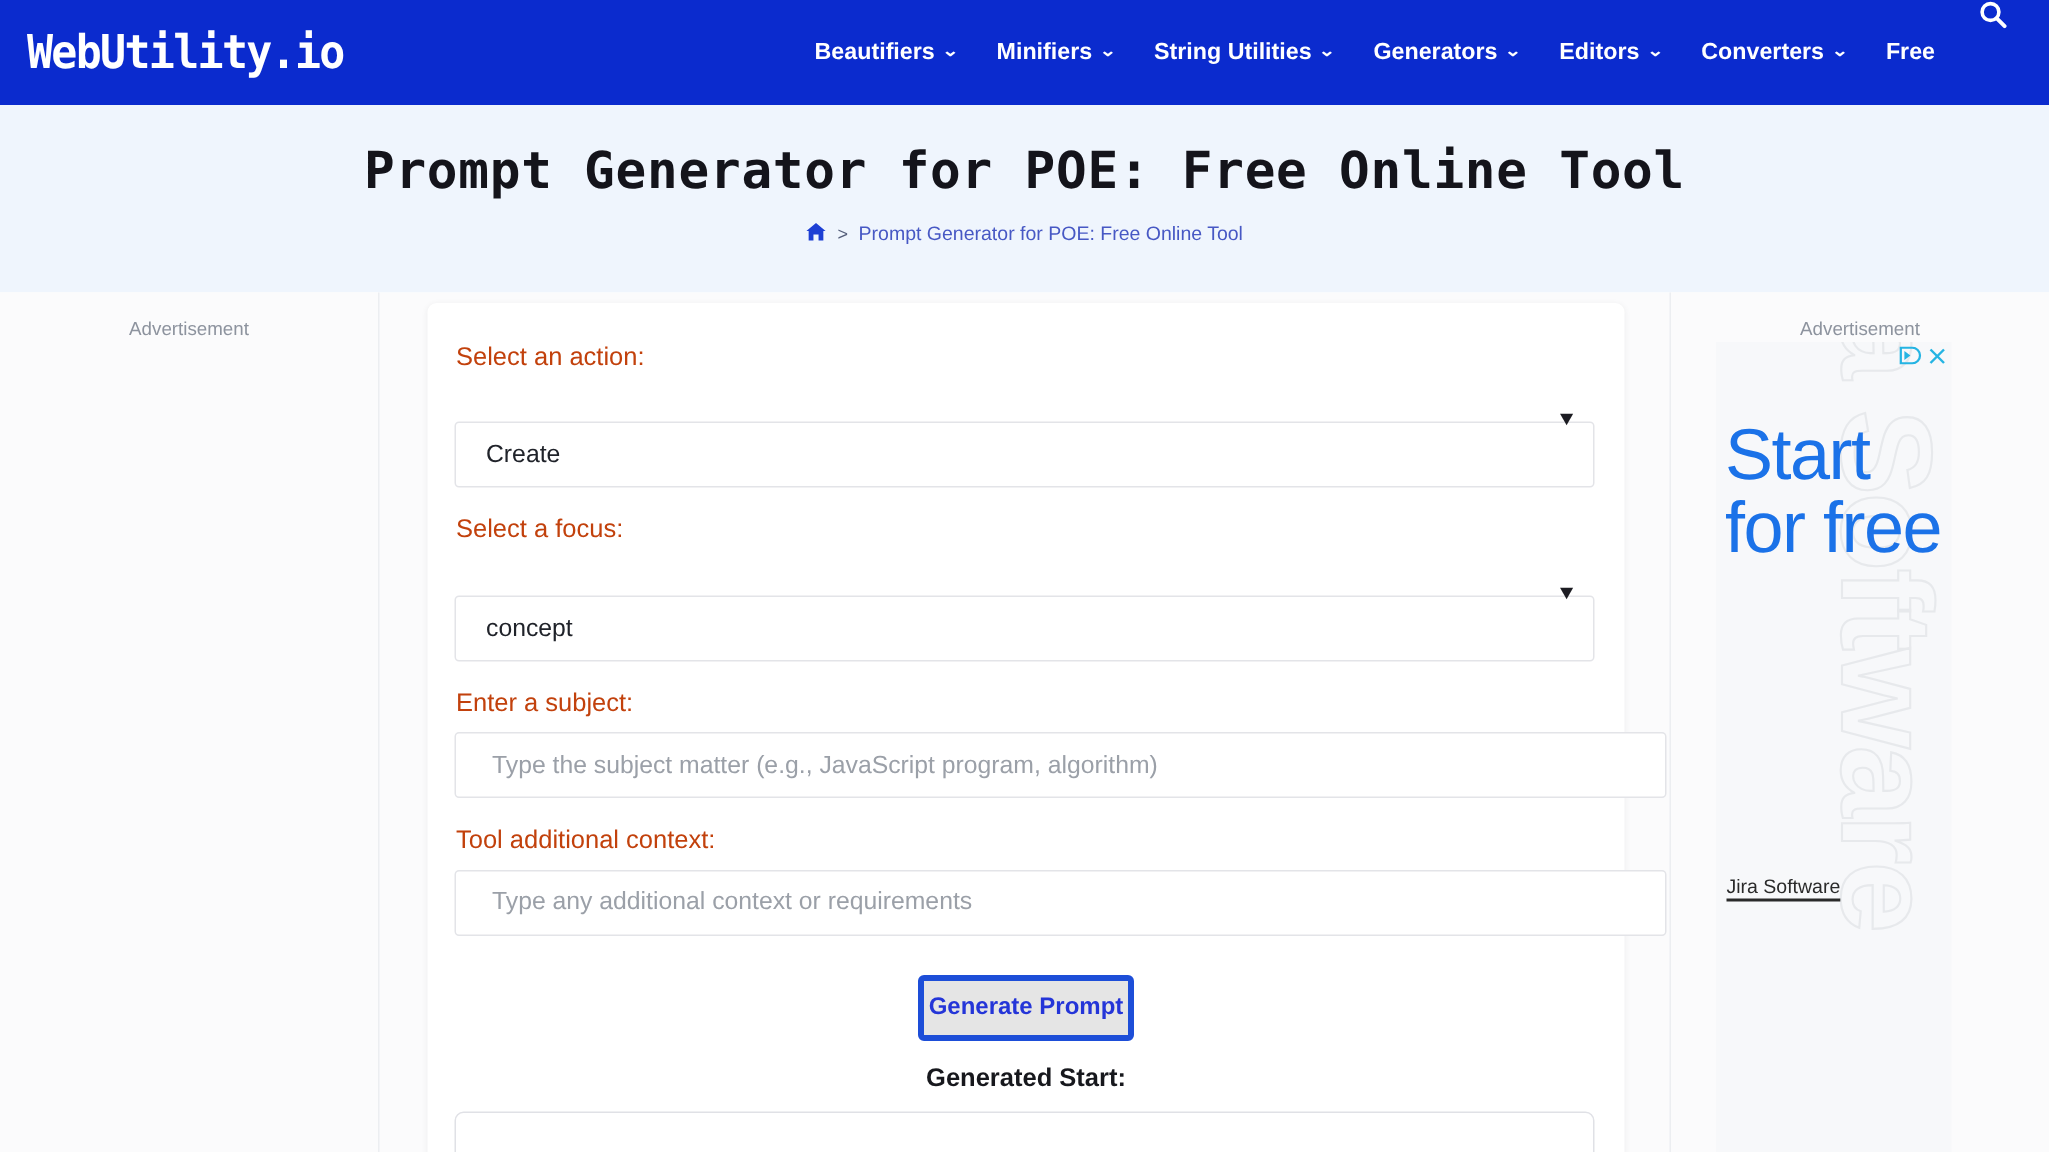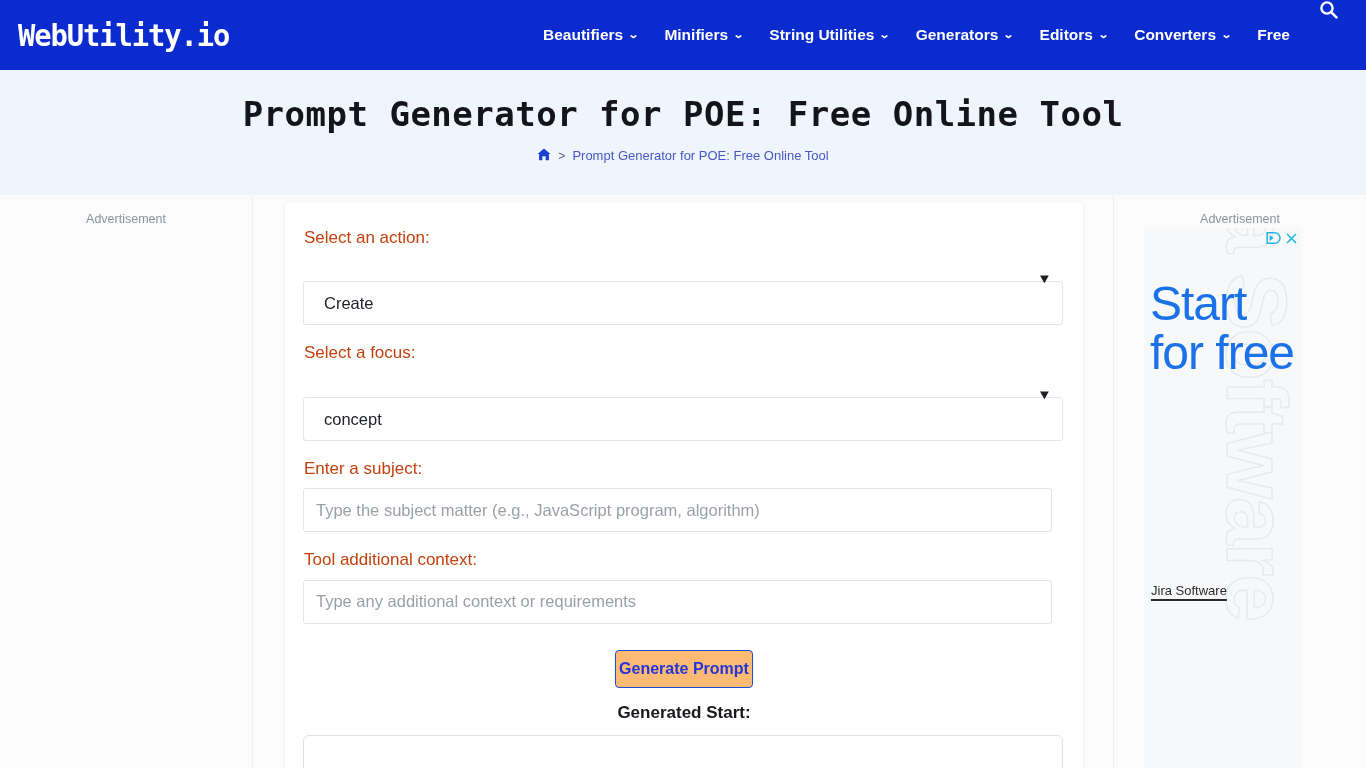--- a/index.html
+++ b/index.html
@@ -208,42 +208,42 @@
   .select-chevron {
     position: absolute;
     right: 14px; top: 14px;
     pointer-events: none;
     color: #1c1c22;
     font-size: 13px;
     font-weight: bold;
     transform: scaleX(1.15);
   }
   input.form-input {
-    width: 749px;
+    width: 808px;
     height: 44px;
-    padding: 0 12px;
+    padding: 0 24px;
     font-size: 16.5px;
     font-family: "Liberation Sans", sans-serif;
     color: #8b5cf6;
     background: #ffffff;
     border: 1px solid #e3e4e8;
     border-radius: 3px;
     outline: none;
     margin-bottom: 18px;
   }
   input.form-input::placeholder { color: #9ba0a8; }
 
   #generate-row { text-align: center; margin-top: 8px; }
   #generate-btn {
     font-family: "Liberation Sans", sans-serif;
     font-size: 16px;
     font-weight: bold;
     color: #2435d8;
-    background: #fdba74;
-    border: 1px solid #1d4ed8;
+    background: #e5e5e5;
+    border: 4px solid #1d4ed8;
     border-radius: 4px;
     padding: 9px 3px;
     cursor: pointer;
   }
   #generated-heading {
     text-align: center;
     font-size: 17px;
     font-weight: bold;
     color: #17181d;
     margin: 15px 0 12px 0;

